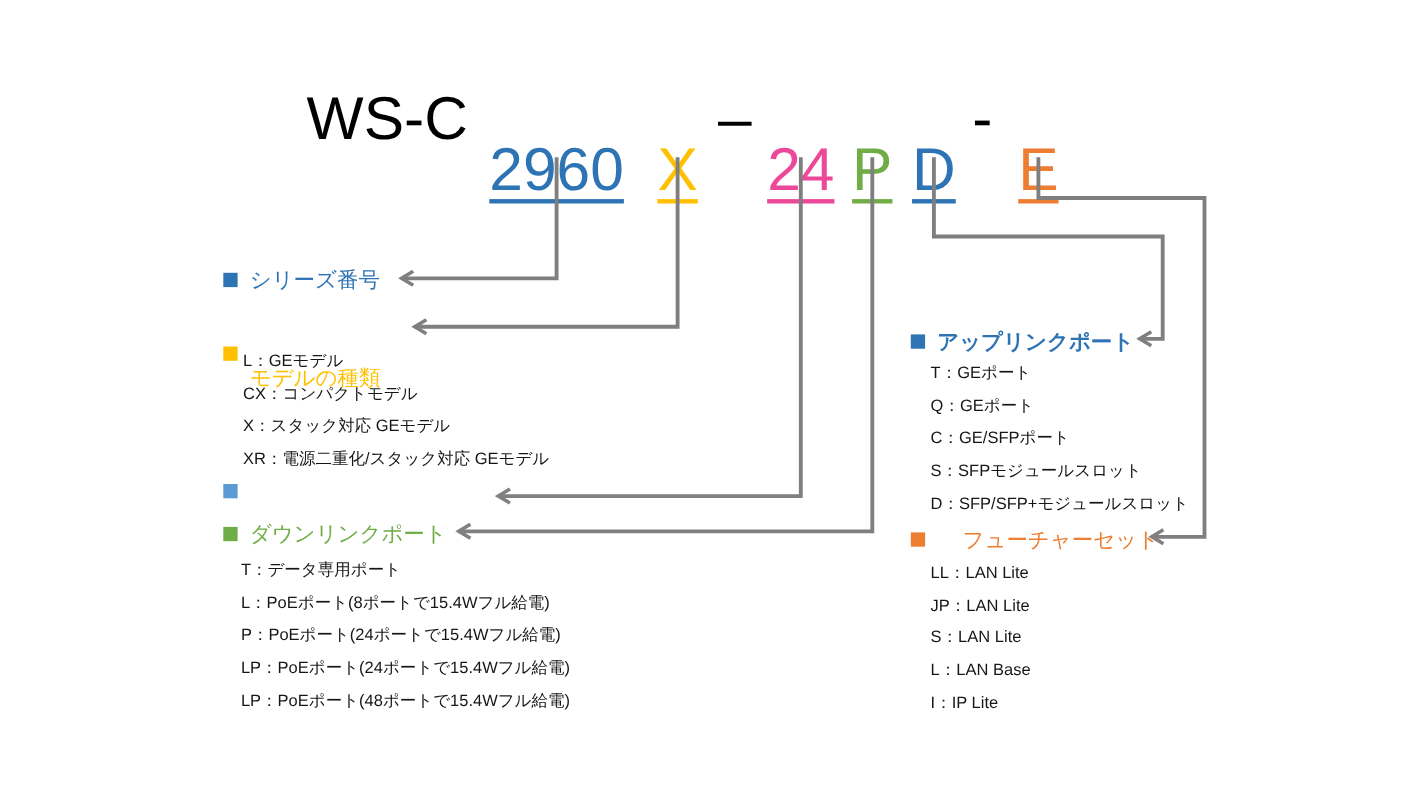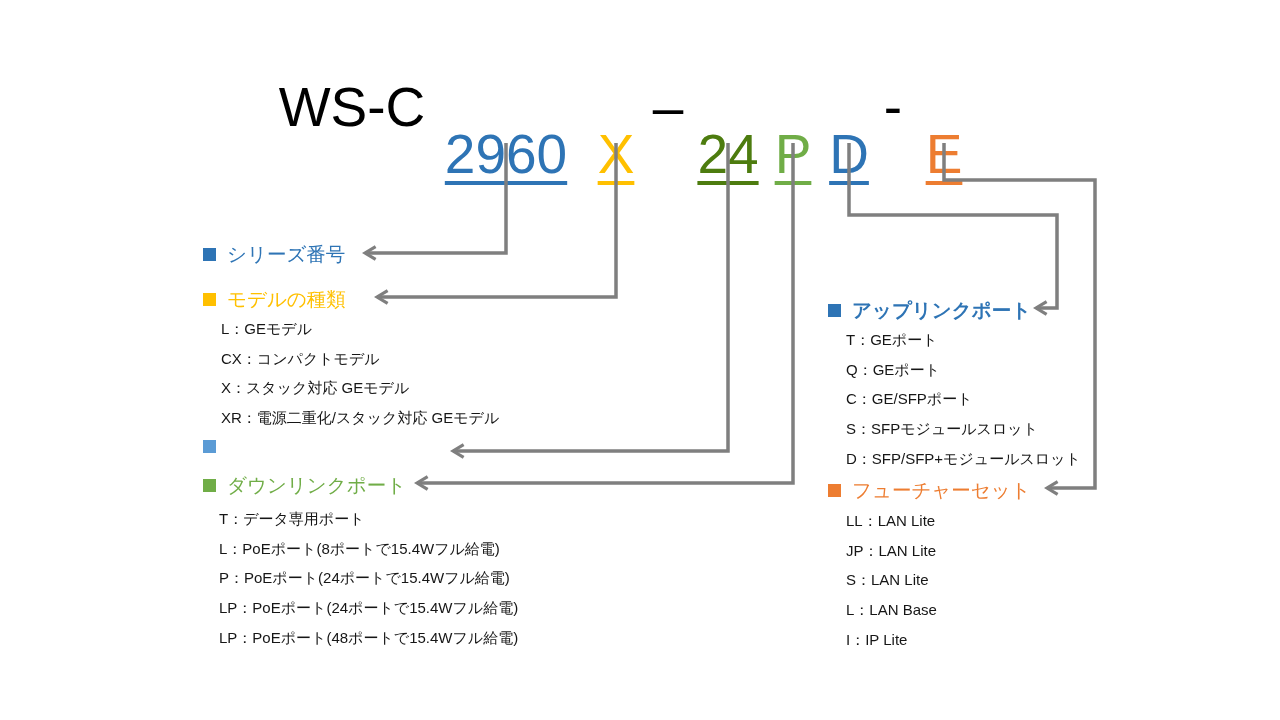--- a/index.html
+++ b/index.html
@@ -34,21 +34,21 @@
 </style>
 </head>
 <body>
 
 <div class="canvas">
 
   <span class="title-part" style="left:352px;">WS-C</span>
   <span class="title-part u" style="left: 506px; color: rgb(46, 116, 181);">2960</span>
   <span class="title-part u" style="left: 616px; color: rgb(255, 192, 0);">X</span>
   <span class="title-part" style="left: 668px; color: rgb(0, 0, 0);">–</span>
-  <span class="title-part u" style="left: 728px; color: #4d7c0f;">24</span>
+  <span class="title-part u" style="left: 728px; color: #ec4899;">24</span>
   <span class="title-part u" style="left: 793px; color: rgb(112, 173, 71);">P</span>
   <span class="title-part u" style="left: 849px; color: rgb(46, 116, 181);">D</span>
   <span class="title-part" style="left: 893px; color: rgb(0, 0, 0);">-</span>
   <span class="title-part u" style="left: 944px; color: rgb(237, 125, 49);">E</span>
 
   <svg class="connectors" width="1280" height="720" viewBox="0 0 1280 720">
     <defs>
       <marker id="arrow" viewBox="0 0 16 16" refX="13" refY="8" markerWidth="17" markerHeight="17" markerUnits="userSpaceOnUse" orient="auto">
         <path d="M3 2 L13 8 L3 14" fill="none" stroke="#7F7F7F" stroke-width="3"></path>
       </marker>
@@ -61,21 +61,21 @@
     <polyline points="944,143 944,180 1095,180 1095,488 1047,488" marker-end="url(#arrow)"></polyline>
   </svg>
 
   <div class="sec-header" style="left:203px; top:241px;">
     <span class="bullet" style="background-color: rgb(46, 116, 181);"></span>
     <span style="color: rgb(46, 116, 181);">シリーズ番号</span>
   </div>
 
   <div class="sec-header" style="left:203px; top:286px;">
     <span class="bullet" style="background-color: rgb(255, 192, 0);"></span>
-    <span style="color: rgb(255, 192, 0);">モデルの種類</span>
+    <span style="color: rgb(255, 192, 0); margin-top: 44px;">モデルの種類</span>
   </div>
   <ul class="items" style="left:221px; top:314px;">
     <li>L：GEモデル</li>
     <li>CX：コンパクトモデル</li>
     <li>X：スタック対応 GEモデル</li>
     <li>XR：電源二重化/スタック対応 GEモデル</li>
   </ul>
 
   <div class="sec-header" style="left:203px; top:440px;">
     <span class="bullet" style="background-color: rgb(91, 155, 213);"></span>
@@ -100,21 +100,21 @@
   <ul class="items" style="left:846px; top:325px;">
     <li>T：GEポート</li>
     <li>Q：GEポート</li>
     <li>C：GE/SFPポート</li>
     <li>S：SFPモジュールスロット</li>
     <li>D：SFP/SFP+モジュールスロット</li>
   </ul>
 
   <div class="sec-header" style="left:828px; top:477px;">
     <span class="bullet" style="background-color: rgb(237, 125, 49);"></span>
-    <span style="color: rgb(237, 125, 49);">フューチャーセット</span>
+    <span style="color: rgb(237, 125, 49); margin-left: 23px;">フューチャーセット</span>
   </div>
   <ul class="items" style="left:846px; top:506px;">
     <li>LL：LAN Lite</li>
     <li>JP：LAN Lite</li>
     <li>S：LAN Lite</li>
     <li>L：LAN Base</li>
     <li>I：IP Lite</li>
   </ul>
 
 </div>

